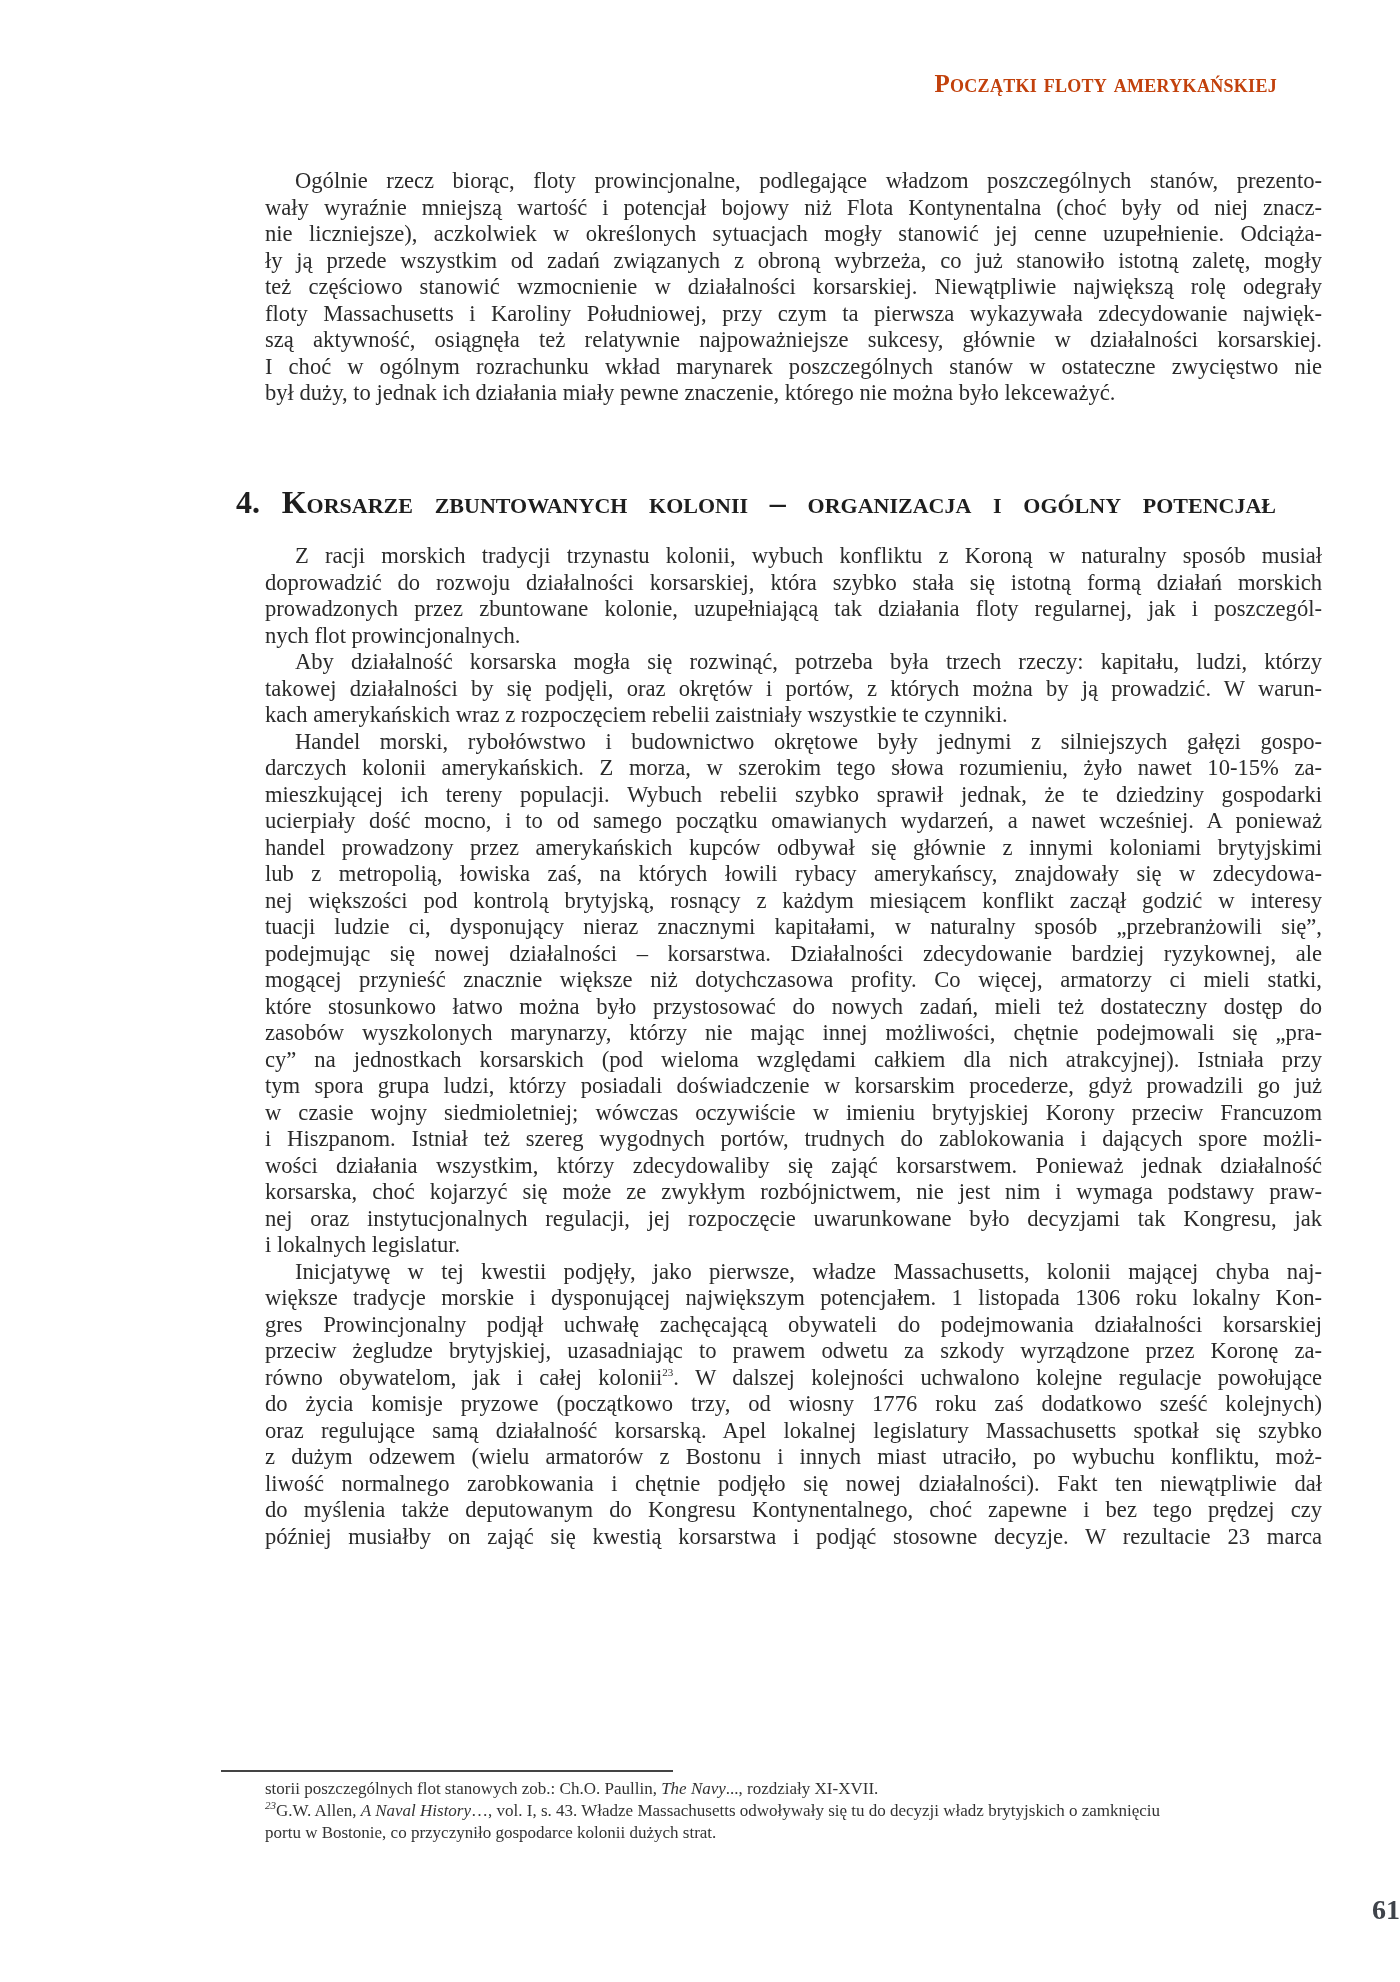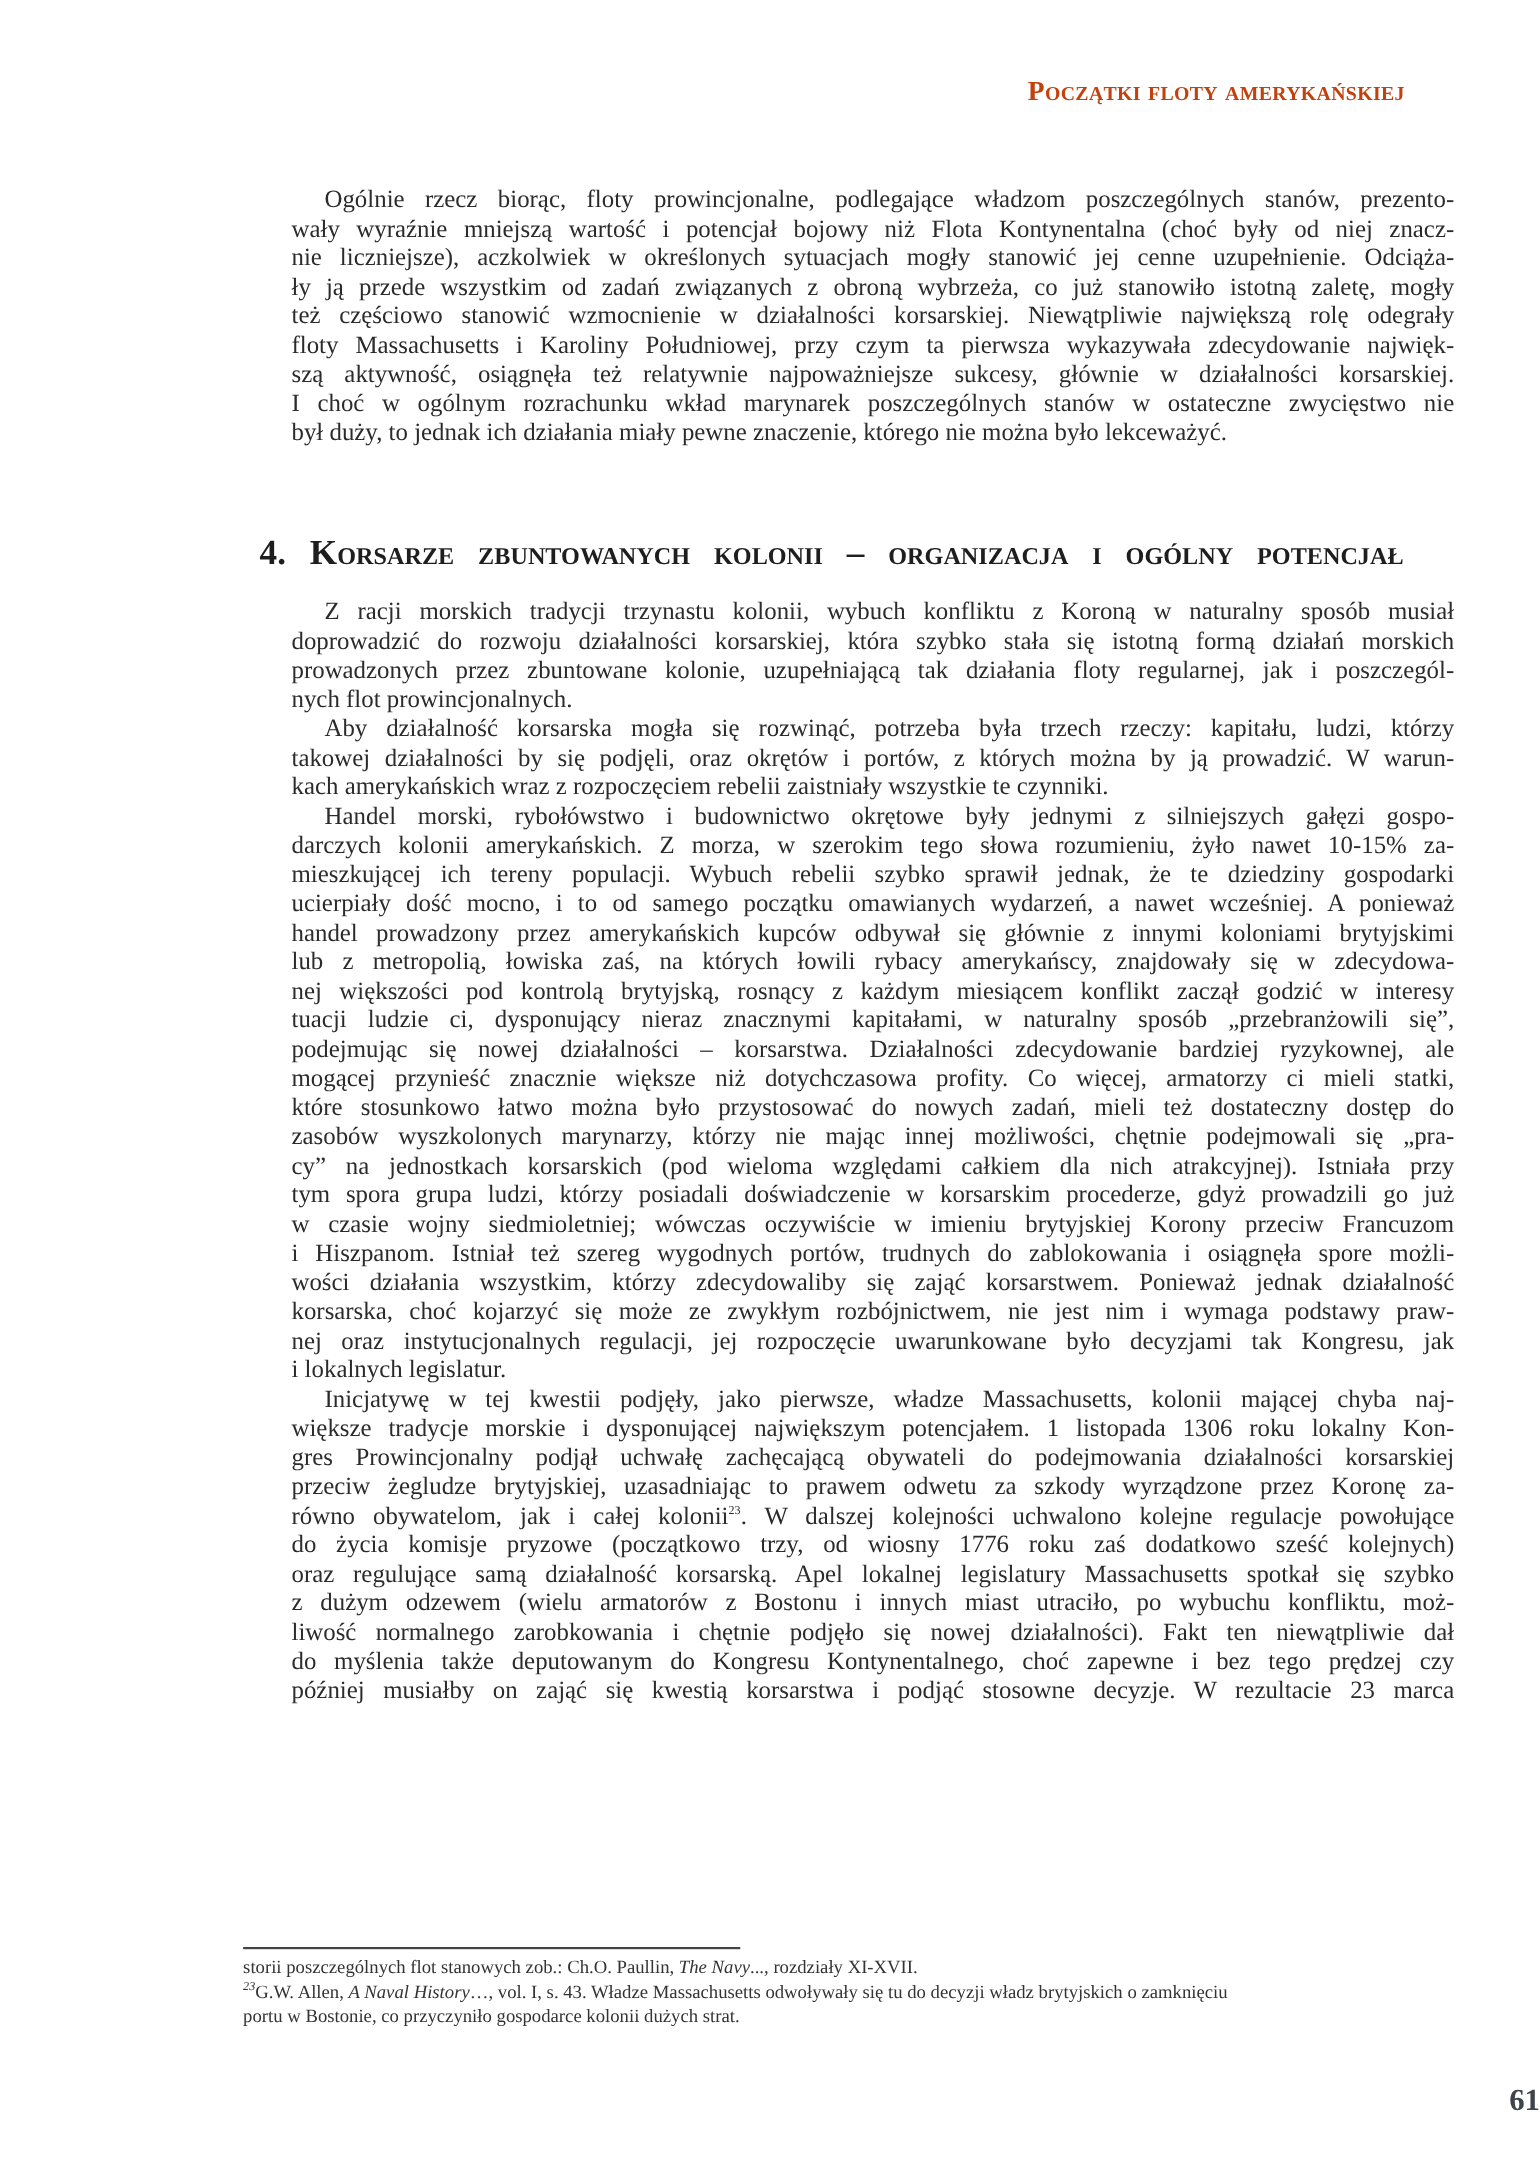--- a/index.html
+++ b/index.html
@@ -12,21 +12,21 @@
          white-space: nowrap; text-align: justify; text-align-last: justify; }
   .line.last { text-align-last: left; }
   .line.indent { padding-left: 30px; }
   #para1 { top: 168px; }
   .section-heading { position: absolute; top: 484px; left: 236px; width: 1040px;
          font-size: 32px; font-weight: bold; font-variant: small-caps; white-space: nowrap;
          color: #1e1e1e; text-align: justify; text-align-last: justify; }
   #body2 { top: 543px; }
   .fn-rule { position: absolute; left: 221px; top: 1770px; width: 452px; height: 2px; background: #444; }
   .footnotes { position: absolute; left: 221px; top: 1778px; width: 1060px; }
-  .fn-line { display: block; font-size: 17px; line-height: 22px; white-space: nowrap; color: #333; }
+  .fn-line { display: block; font-size: 17px; line-height: 22px; white-space: nowrap; color: #333; margin-left: 44px; }
   .page-number { position: absolute; top: 1894px; left: 0; width: 1400px; text-align: right;
          font-size: 28px; font-weight: bold; color: #3f434a; }
   sup { font-size: 11px; line-height: 0; }
   i { font-style: italic; }
 </style>
 </head>
 <body>
 
 <div class="running-head">Początki floty amerykańskiej</div>
 
@@ -60,21 +60,21 @@
   <span class="line">lub z metropolią, łowiska zaś, na których łowili rybacy amerykańscy, znajdowały się w zdecydowa-</span>
   <span class="line">nej większości pod kontrolą brytyjską, rosnący z każdym miesiącem konflikt zaczął godzić w interesy</span>
   <span class="line">tuacji ludzie ci, dysponujący nieraz znacznymi kapitałami, w naturalny sposób „przebranżowili się”,</span>
   <span class="line">podejmując się nowej działalności – korsarstwa. Działalności zdecydowanie bardziej ryzykownej, ale</span>
   <span class="line">mogącej przynieść znacznie większe niż dotychczasowa profity. Co więcej, armatorzy ci mieli statki,</span>
   <span class="line">które stosunkowo łatwo można było przystosować do nowych zadań, mieli też dostateczny dostęp do</span>
   <span class="line">zasobów wyszkolonych marynarzy, którzy nie mając innej możliwości, chętnie podejmowali się „pra-</span>
   <span class="line">cy” na jednostkach korsarskich (pod wieloma względami całkiem dla nich atrakcyjnej). Istniała przy</span>
   <span class="line">tym spora grupa ludzi, którzy posiadali doświadczenie w korsarskim procederze, gdyż prowadzili go już</span>
   <span class="line">w czasie wojny siedmioletniej; wówczas oczywiście w imieniu brytyjskiej Korony przeciw Francuzom</span>
-  <span class="line">i Hiszpanom. Istniał też szereg wygodnych portów, trudnych do zablokowania i osiągnęła spore możli-</span>
+  <span class="line">i Hiszpanom. Istniał też szereg wygodnych portów, trudnych do zablokowania i dających spore możli-</span>
   <span class="line">wości działania wszystkim, którzy zdecydowaliby się zająć korsarstwem. Ponieważ jednak działalność</span>
   <span class="line">korsarska, choć kojarzyć się może ze zwykłym rozbójnictwem, nie jest nim i wymaga podstawy praw-</span>
   <span class="line">nej oraz instytucjonalnych regulacji, jej rozpoczęcie uwarunkowane było decyzjami tak Kongresu, jak</span>
   <span class="line last">i lokalnych legislatur.</span>
   <span class="line indent">Inicjatywę w tej kwestii podjęły, jako pierwsze, władze Massachusetts, kolonii mającej chyba naj-</span>
   <span class="line">większe tradycje morskie i dysponującej największym potencjałem. 1 listopada 1306 roku lokalny Kon-</span>
   <span class="line">gres Prowincjonalny podjął uchwałę zachęcającą obywateli do podejmowania działalności korsarskiej</span>
   <span class="line">przeciw żegludze brytyjskiej, uzasadniając to prawem odwetu za szkody wyrządzone przez Koronę za-</span>
   <span class="line"><span>równo obywatelom, jak i całej kolonii</span><sup>23</sup><span>. W dalszej kolejności uchwalono kolejne regulacje powołujące</span></span>
   <span class="line">do życia komisje pryzowe (początkowo trzy, od wiosny 1776 roku zaś dodatkowo sześć kolejnych)</span>

